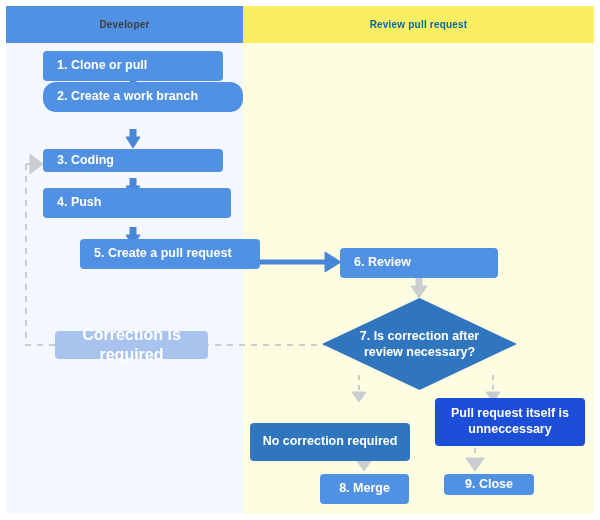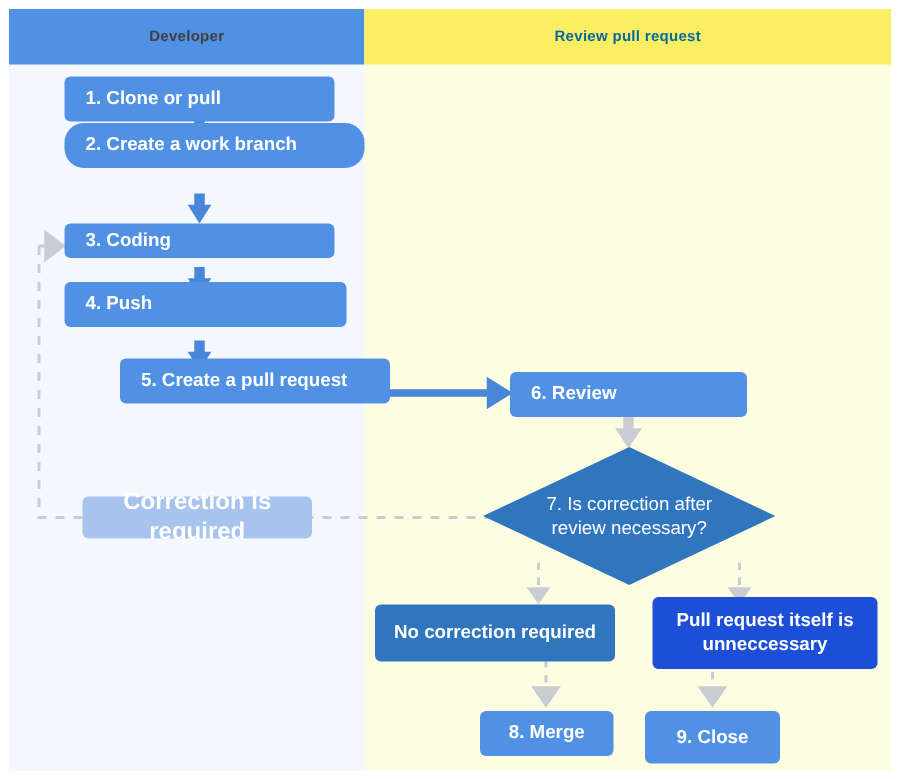--- a/index.html
+++ b/index.html
@@ -54,42 +54,42 @@
     align-items: center;
     color: #ffffff;
     font-size: 12.5px;
     font-weight: bold;
     line-height: 1.25;
   }
   .node.left-text  { justify-content: flex-start; padding-left: 14px; }
   .node.center-text{ justify-content: center; text-align: center; padding: 0 10px; }
 
   .fill-blue     { background: #5191e3; }
-  .fill-deepblue { background: #3076bf; }
+  .fill-deepblue { background: #3076bf; margin-top: 20px; }
   .fill-purple   { background: #1d4ed8; }
   .fill-softblue { background: #a8c4ee; }
 
   
   .diamond-wrap {
     position: absolute;
   }
   .diamond-shape {
     position: absolute;
     inset: 0;
   }
   .diamond-label {
     position: absolute;
     inset: 0;
     display: flex;
     align-items: center;
     justify-content: center;
     text-align: center;
     color: #ffffff;
     font-size: 12.5px;
-    font-weight: normal;
+    font-weight: bold;
     line-height: 1.3;
     padding: 0 26px;
     box-sizing: border-box;
   }
 
   
   .conn { position: absolute; }
   .conn svg { display: block; overflow: visible; }
 </style>
 </head>
@@ -184,15 +184,15 @@
     </svg>
     <div class="diamond-label">7.  Is correction after review necessary?</div>
   </div>
 
   <div class="node fill-deepblue center-text" style="left:250px; top:403px; width:160px; height:38px;">No correction required</div>
 
   <div class="node fill-purple center-text" style="left:435px; top:398px; width:150px; height:48px;">Pull request itself is unneccessary</div>
 
   <div class="node fill-blue center-text" style="left:320px; top:474px; width:89px; height:30px;">8.  Merge</div>
 
-  <div class="node fill-blue center-text" style="left:430px; top:474px; width:90px; height:35px;">9.  Close</div>
+  <div class="node fill-blue center-text" style="left:444px; top:474px; width:90px; height:21px;">9.  Close</div>
 
 </div>
 
 </body></html>

